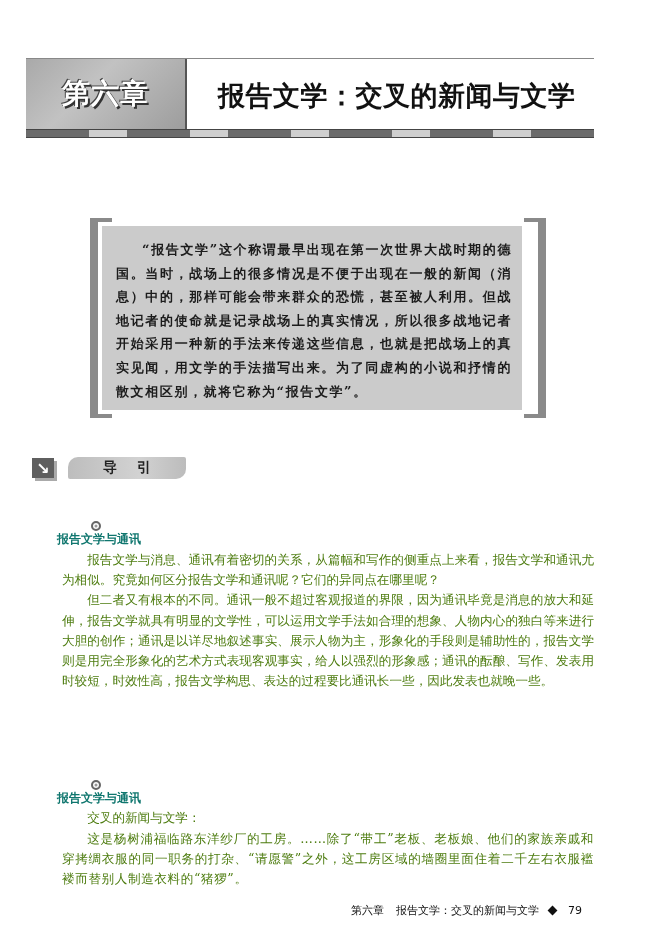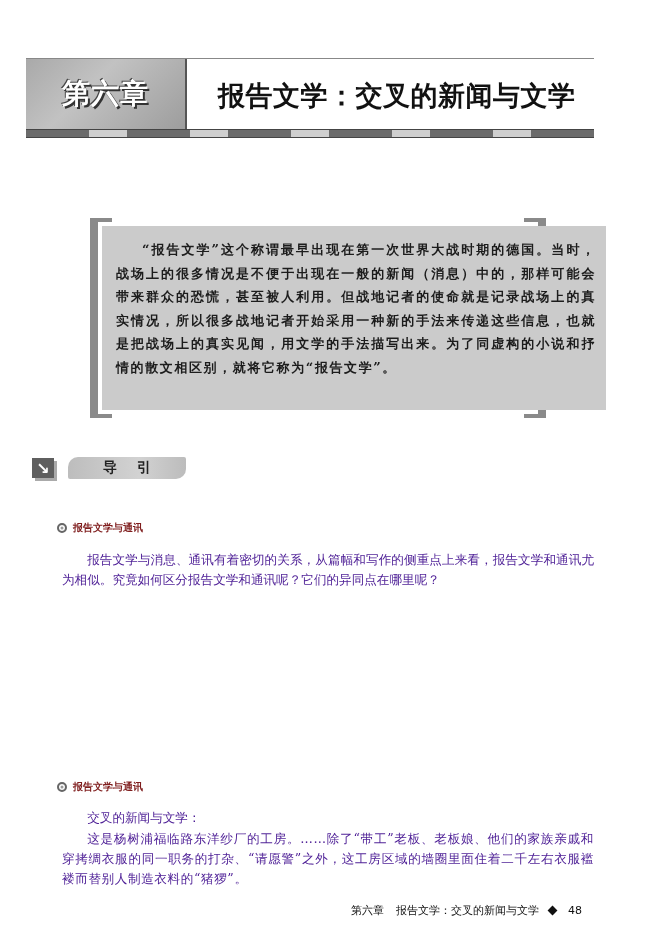--- a/index.html
+++ b/index.html
@@ -25,42 +25,42 @@
   
   .intro-box { position: absolute; left: 90px; top: 218px; width: 456px; height: 200px; }
   .intro-frame { position: absolute; left: 0; top: 0; width: 456px; height: 200px; }
   .bracket { position: absolute; background: #8a8a8a; }
   .bracket.l-v { left: 0; top: 0; width: 8px; height: 200px; }
   .bracket.l-t { left: 0; top: 0; width: 22px; height: 4px; }
   .bracket.l-b { left: 0; bottom: 0; width: 22px; height: 4px; }
   .bracket.r-v { right: 0; top: 0; width: 8px; height: 200px; }
   .bracket.r-t { right: 0; top: 0; width: 22px; height: 4px; }
   .bracket.r-b { right: 0; bottom: 0; width: 22px; height: 4px; }
-  .intro-inner { position: absolute; left: 12px; top: 8px; width: 504px; height: 184px;
+  .intro-inner { position: absolute; left: 12px; top: 8px; width: 420px; height: 184px;
     background: #cbcbcb; padding: 12px 10px 0 14px; }
   .intro-text { font-size: 13px; line-height: 23.6px; font-weight: bold; color: #1c1c1c;
     letter-spacing: 1.6px; text-indent: 2em; text-align: justify; }
 
   
   .guide-tab { position: absolute; left: 32px; top: 456px; height: 24px; display: flex; align-items: center; }
   .arrow-box { width: 22px; height: 20px; background: #5f5f5f; position: relative; display: flex;
     align-items: center; justify-content: center; color: #fff; font-size: 16px; font-weight: bold;
     font-family: "DejaVu Sans", sans-serif; box-shadow: 3px 3px 0 #aaa; }
   .guide-label-box { margin-left: 14px; width: 118px; height: 22px; background: linear-gradient(90deg, #bdbdbd, #d2d2d2 60%, #bcbcbc);
     border-radius: 10px 2px 10px 2px; display: flex; align-items: center; justify-content: center; }
   .guide-label { font-family: Liberation Sans, sans-serif; font-weight: bold; font-size: 14px; letter-spacing: 20px;
     color: #222; padding-left: 20px; }
 
   
   .section-heading { position: absolute; left: 57px; font-family: "DejaVu Sans", sans-serif; font-weight: bold;
-    font-size: 10px; color: #7f1d1d; display: flex; align-items: center; }
+    font-size: 12px; color: #0f766e; display: flex; align-items: center; flex-direction: column; }
   .bullet-icon { display: inline-block; width: 10px; height: 10px; border: 2px solid #666; border-radius: 50%;
     margin-right: 6px; background: #fff; box-shadow: inset 0 0 0 1.5px #fff, inset 0 0 0 3px #999; }
   .body-block { position: absolute; left: 62px; width: 532px; font-size: 12.6px; line-height: 20.2px;
-    color: #4c1d95; text-align: justify; }
+    color: #4d7c0f; text-align: justify; }
   .body-block p { text-indent: 2em; }
   .quote-block p { font-weight: normal; letter-spacing: 0.6px; }
 
   
   .footer { position: absolute; right: 68px; top: 903px; font-family: "DejaVu Sans", sans-serif; font-size: 11px;
     color: #111; display: flex; align-items: center; }
   .footer .gap { display: inline-block; width: 12px; }
   .diamond-icon { display: inline-block; width: 7px; height: 7px; background: #111; transform: rotate(45deg); margin: 0 12px 0 10px; }
 </style>
 </head>
@@ -107,32 +107,33 @@
     <span class="guide-label">导引</span>
   </div>
 </div>
 
 <div class="section-heading" style="top:521px;">
   <span class="bullet-icon"></span>
   <span>报告文学与通讯</span>
 </div>
 <div class="body-block" style="top:550px;">
   <p>报告文学与消息、通讯有着密切的关系，从篇幅和写作的侧重点上来看，报告文学和通讯尤为相似。究竟如何区分报告文学和通讯呢？它们的异同点在哪里呢？</p>
+  <p>但二者又有根本的不同。通讯一般不超过客观报道的界限，因为通讯毕竟是消息的放大和延伸，报告文学就具有明显的文学性，可以运用文学手法如合理的想象、人物内心的独白等来进行大胆的创作；通讯是以详尽地叙述事实、展示人物为主，形象化的手段则是辅助性的，报告文学则是用完全形象化的艺术方式表现客观事实，给人以强烈的形象感；通讯的酝酿、写作、发表用时较短，时效性高，报告文学构思、表达的过程要比通讯长一些，因此发表也就晚一些。</p>
 </div>
 
 <div class="section-heading" style="top:780px;">
   <span class="bullet-icon"></span>
   <span>报告文学与通讯</span>
 </div>
 <div class="body-block" style="top:808px;">
   <p>交叉的新闻与文学：</p>
 </div>
 <div class="body-block quote-block" style="top:829px;">
   <p>这是杨树浦福临路东洋纱厂的工房。……除了“带工”老板、老板娘、他们的家族亲戚和穿拷绸衣服的同一职务的打杂、“请愿警”之外，这工房区域的墙圈里面住着二千左右衣服褴褛而替别人制造衣料的“猪猡”。</p>
 </div>
 
 <div class="footer">
   <span>第六章</span>
   <span class="gap"></span>
   <span>报告文学：交叉的新闻与文学</span>
   <span class="diamond-icon"></span>
-  <span>48</span>
+  <span>79</span>
 </div>
 
 </body></html>

